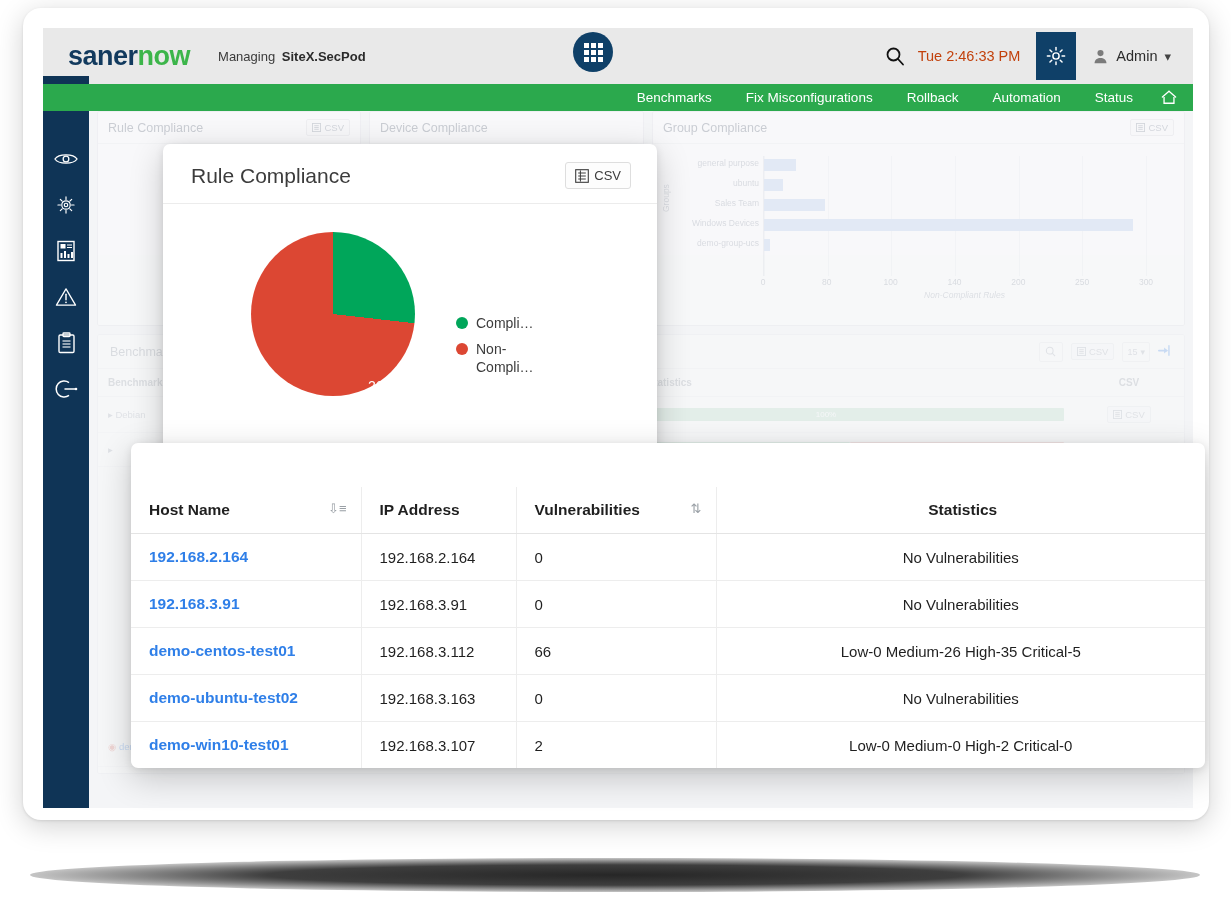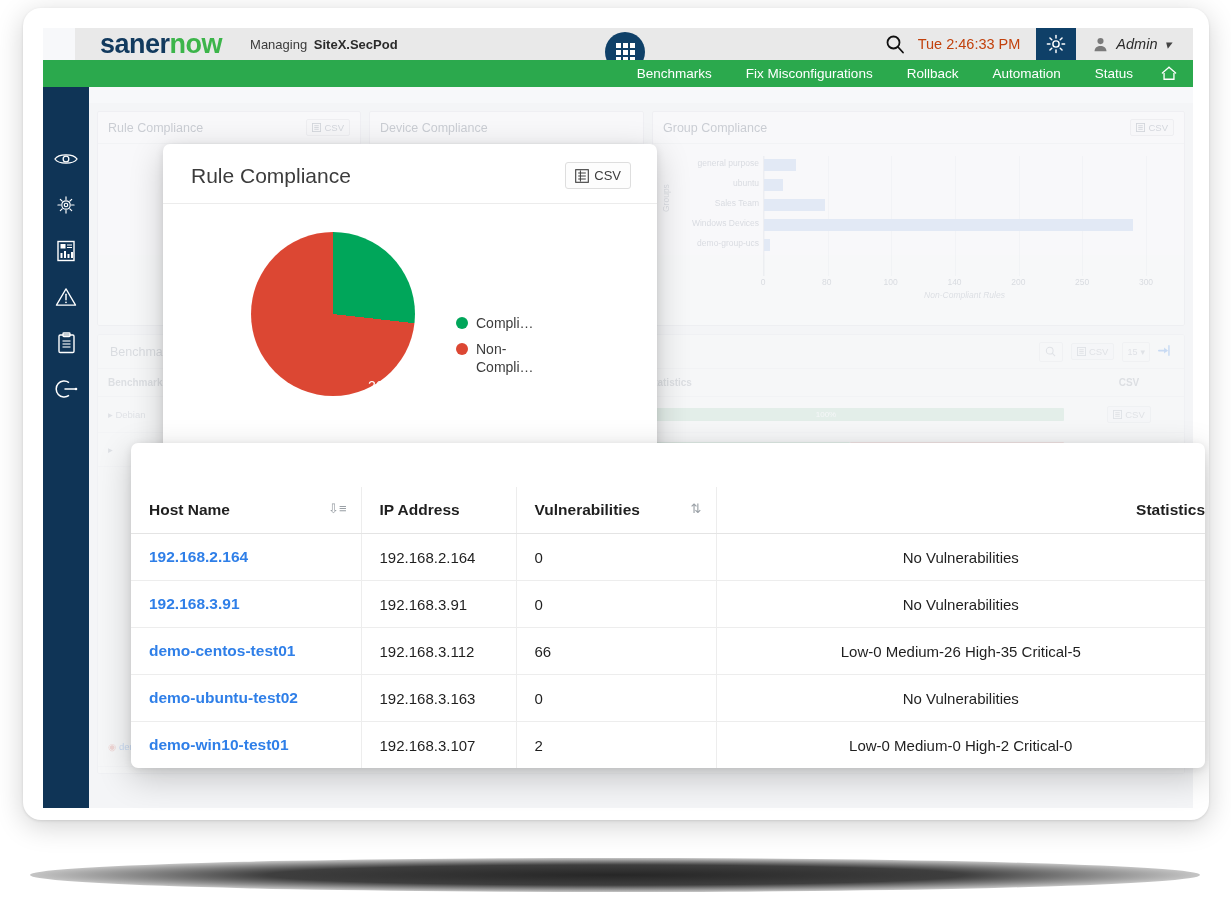--- a/index.html
+++ b/index.html
@@ -34,25 +34,24 @@
     position: absolute;
     left: 20px; top: 20px;
     width: 1150px; height: 780px;
     background: #f7f8fa;
     overflow: hidden;
   }
 
   
   .top-header {
     position: relative;
-    height: 32px;
+    height: 56px;
     background: #e9e9e9;
     display: flex;
     align-items: center;
-    margin-left: 32px;
   }
   .logo {
     margin-left: 25px;
     font-size: 27px;
     font-weight: bold;
     letter-spacing: -0.5px;
   }
   .logo .saner { color: #123a5e; }
   .logo .now { color: #3cb54a; }
   .managing {
@@ -86,21 +85,20 @@
     margin: 0 16px 0 6px; white-space: nowrap;
   }
   .gear-box {
     width: 40px; height: 48px;
     background: #0f4068;
     display: flex; align-items: center; justify-content: center;
   }
   .admin-box {
     display: flex; align-items: center; gap: 7px;
     padding: 0 22px 0 16px;
-    font-style: italic;
   }
   .admin-name { font-size: 14.5px; color: #2b2b2b; }
   .chev { font-size: 13px; color: #444; }
 
   
   .nav-bar {
     height: 27px;
     background: #2ba94d;
     display: flex; align-items: center;
     justify-content: flex-end;
@@ -255,21 +253,21 @@
     overflow: hidden;
   }
   #host-table { width: 100%; border-collapse: collapse; margin-top: 44px; }
   #host-table th {
     font-size: 15.5px; color: #1f1f1f; font-weight: bold;
     padding: 14px 0 14px 18px; text-align: left;
     border-bottom: 1px solid #e4e4e4;
     border-right: 1px solid #ededed;
     white-space: nowrap;
   }
-  #host-table th:last-child { border-right: none; text-align: right; padding-left: 4px; }
+  #host-table th:last-child { border-right: none; text-align: center; padding-left: 4px; }
   #host-table td {
     font-size: 15px; color: #1f1f1f;
     padding: 14px 0 14px 18px;
     border-bottom: 1px solid #ededed;
     border-right: 1px solid #ededed;
   }
   #host-table td:last-child { border-right: none; text-align: center; padding-left: 0; }
   .host-link { color: #2f7fe8; font-weight: bold; font-size: 15.5px; }
   .col-host { width: 230px; }
   .col-ip { width: 155px; }

